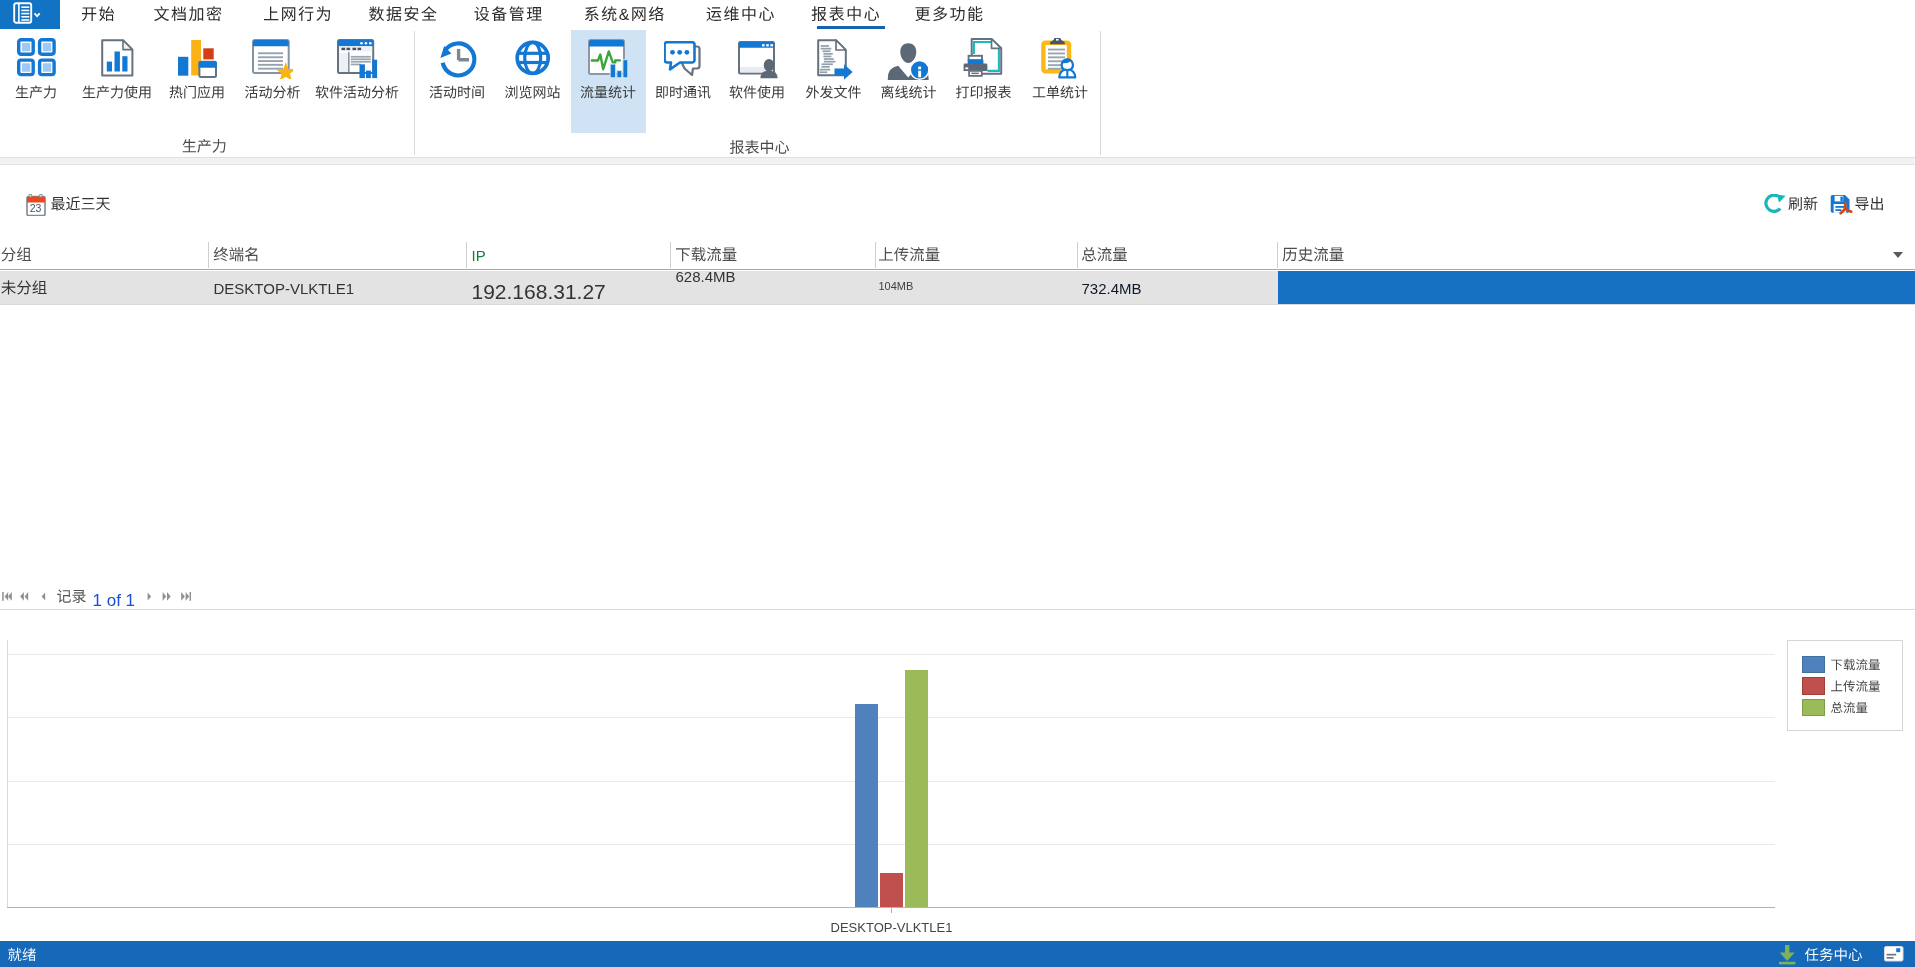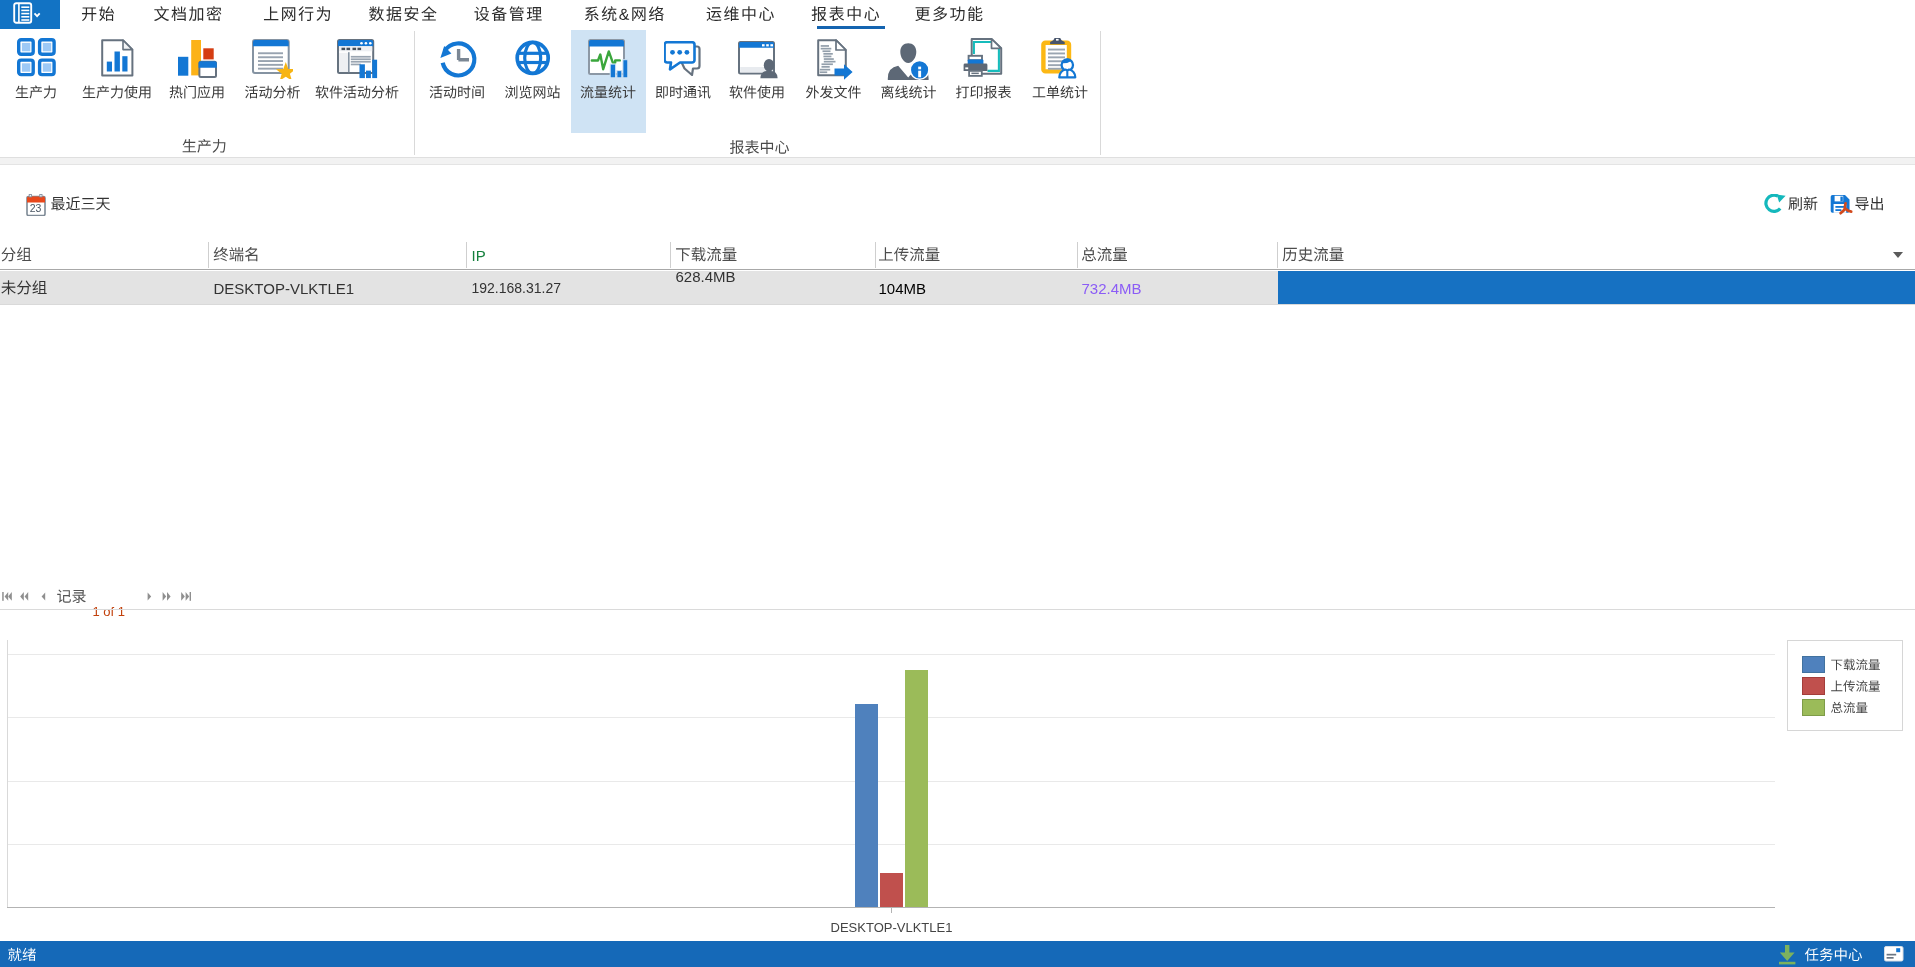--- a/index.html
+++ b/index.html
@@ -31,25 +31,25 @@
 <div class="ab" style="left:875px;top:242px;width:1px;height:26px;background:#cfcfcf"></div>
 <div class="ab" style="left:1077px;top:242px;width:1px;height:26px;background:#cfcfcf"></div>
 <div class="ab" style="left:1277px;top:242px;width:1px;height:26px;background:#cfcfcf"></div>
 <div class="ab" style="left:0;top:268.5px;width:1915px;height:1.5px;background:#a8a8a8"></div>
 <div class="lat" style="left:471.5px;top:247px;font-size:15px;color:#15803d">IP</div>
 <div class="ab" style="left:1893px;top:251.5px;width:0;height:0;border-left:5.5px solid transparent;border-right:5.5px solid transparent;border-top:6.5px solid #5a5a5a"></div>
 <div class="ab" style="left:0;top:270.5px;width:1278px;height:33.2px;background:#e3e3e3"></div>
 <div class="ab" style="left:1278px;top:270.5px;width:637px;height:33.2px;background:#1671c2"></div>
 <div class="ab" style="left:0;top:303.7px;width:1915px;height:1px;background:#d9d9d9"></div>
 <div class="lat" style="left:213.5px;top:280px;font-size:15px;color:#333">DESKTOP-VLKTLE1</div>
-<div class="lat" style="left:471.5px;top:280px;font-size:14px;color:#333">192.168.31.27</div>
+<div class="lat" style="left:471.5px;top:280px;font-size:21px;color:#333">192.168.31.27</div>
 <div class="lat" style="left:675.5px;top:268px;font-size:15px;color:#333">628.4MB</div>
-<div class="lat" style="left:878.5px;top:280px;font-size:15px;color:#000000">104MB</div>
-<div class="lat" style="left:1081.5px;top:280px;font-size:15px;color:#8b5cf6">732.4MB</div>
-<div class="lat" style="left:92.5px;top:604px;font-size:13px;color:#c2410c">1 of 1</div>
+<div class="lat" style="left:878.5px;top:280px;font-size:11px;color:#404040">104MB</div>
+<div class="lat" style="left:1081.5px;top:280px;font-size:15px;color:#0f172a">732.4MB</div>
+<div class="lat" style="left:92.5px;top:591px;font-size:17px;color:#1d4ed8">1 of 1</div>
 <div class="ab" style="left:0;top:609px;width:1915px;height:1px;background:#dadada"></div>
 <div class="ab" style="left:7px;top:640px;width:1px;height:268px;background:#d9d9d9"></div>
 <div class="ab" style="left:8px;top:653.5px;width:1767px;height:1px;background:#e9e9e9"></div>
 <div class="ab" style="left:8px;top:717px;width:1767px;height:1px;background:#e9e9e9"></div>
 <div class="ab" style="left:8px;top:780.5px;width:1767px;height:1px;background:#e9e9e9"></div>
 <div class="ab" style="left:8px;top:844px;width:1767px;height:1px;background:#e9e9e9"></div>
 <div class="ab" style="left:7px;top:907px;width:1768px;height:1px;background:#b3b3b3"></div>
 <div class="ab" style="left:891px;top:908px;width:1px;height:5px;background:#b3b3b3"></div>
 <div class="ab" style="left:854.5px;top:703.5px;width:23px;height:203.5px;background:#4f81bd"></div>
 <div class="ab" style="left:879.5px;top:872.5px;width:23px;height:34.5px;background:#c0504d"></div>

